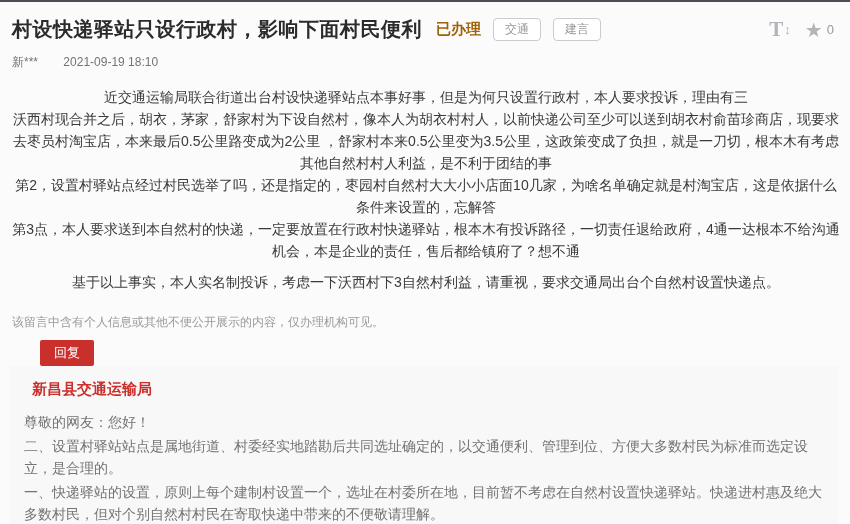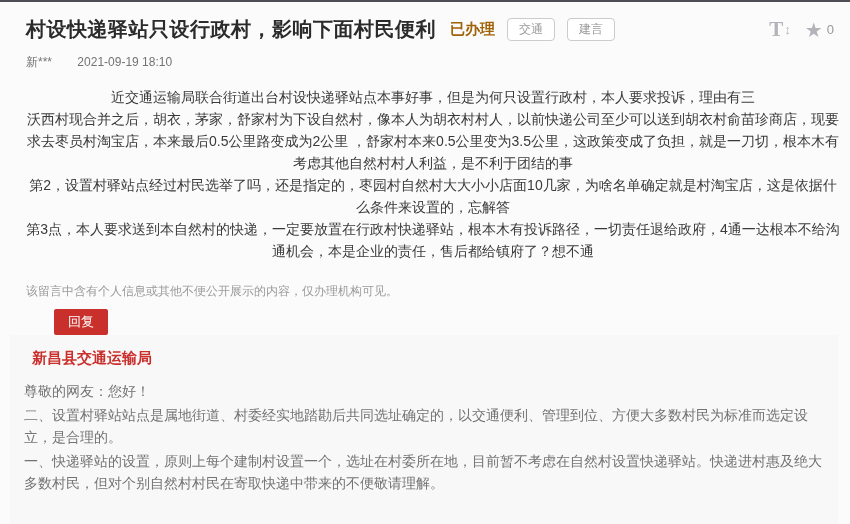--- a/index.html
+++ b/index.html
@@ -4,21 +4,21 @@
 <style>
   * { box-sizing: border-box; margin: 0; padding: 0; }
   html, body { width: 850px; height: 524px; }
   body {
     font-family: "Liberation Sans", "DejaVu Sans", sans-serif;
     background: #fbfbfc;
     color: #333;
     border-top: 2px solid #4e4e56;
     overflow: hidden;
   }
-  .content { padding: 12px 10px 0 26px; }
+  .content { padding: 12px 10px 0 12px; }
 
   
   .header-row { display: flex; align-items: center; margin-top: 2px; }
   .title { font-size: 20px; font-weight: bold; color: #2b2b2b; letter-spacing: 0.5px; white-space: nowrap; }
   .status-badge { color: #a16207; font-size: 15px; font-weight: bold; margin-left: 14px; white-space: nowrap; }
   .tag { border: 1px solid #ccc; color: #999; font-size: 12px; padding: 2px 11px; margin-left: 12px; border-radius: 4px; background: #fff; white-space: nowrap; }
   .spacer { flex: 1; }
   .ticon { color: #b3b3b9; cursor: pointer; display: inline-flex; align-items: center; margin-right: 14px; }
   .ticon .t { font-family: "Liberation Serif", "DejaVu Serif", serif; font-size: 21px; font-weight: bold; }
   .ticon .arrows { font-size: 13px; margin-left: 1px; }
@@ -77,20 +77,21 @@
   <div class="meta-row">
     <span class="author">新***</span>
     <span class="date">2021-09-19 18:10</span>
   </div>
 
   <div class="message">
     <p>近交通运输局联合街道出台村设快递驿站点本事好事，但是为何只设置行政村，本人要求投诉，理由有三</p>
     <p>沃西村现合并之后，胡衣，茅家，舒家村为下设自然村，像本人为胡衣村村人，以前快递公司至少可以送到胡衣村俞苗珍商店，现要求去枣员村淘宝店，本来最后0.5公里路变成为2公里 ，舒家村本来0.5公里变为3.5公里，这政策变成了负担，就是一刀切，根本木有考虑其他自然村村人利益，是不利于团结的事</p>
     <p>第2，设置村驿站点经过村民选举了吗，还是指定的，枣园村自然村大大小小店面10几家，为啥名单确定就是村淘宝店，这是依据什么条件来设置的，忘解答</p>
     <p>第3点，本人要求送到本自然村的快递，一定要放置在行政村快递驿站，根本木有投诉路径，一切责任退给政府，4通一达根本不给沟通机会，本是企业的责任，售后都给镇府了？想不通</p>
+    <p class="gap-top">基于以上事实，本人实名制投诉，考虑一下沃西村下3自然村利益，请重视，要求交通局出台个自然村设置快递点。</p>
   </div>
 
   <div class="privacy-note">该留言中含有个人信息或其他不便公开展示的内容，仅办理机构可见。</div>
 
   <button class="reply-btn">回复</button>
 </div>
 
 <div class="reply-panel">
   <div class="agency">新昌县交通运输局</div>
   <div class="reply-body">

